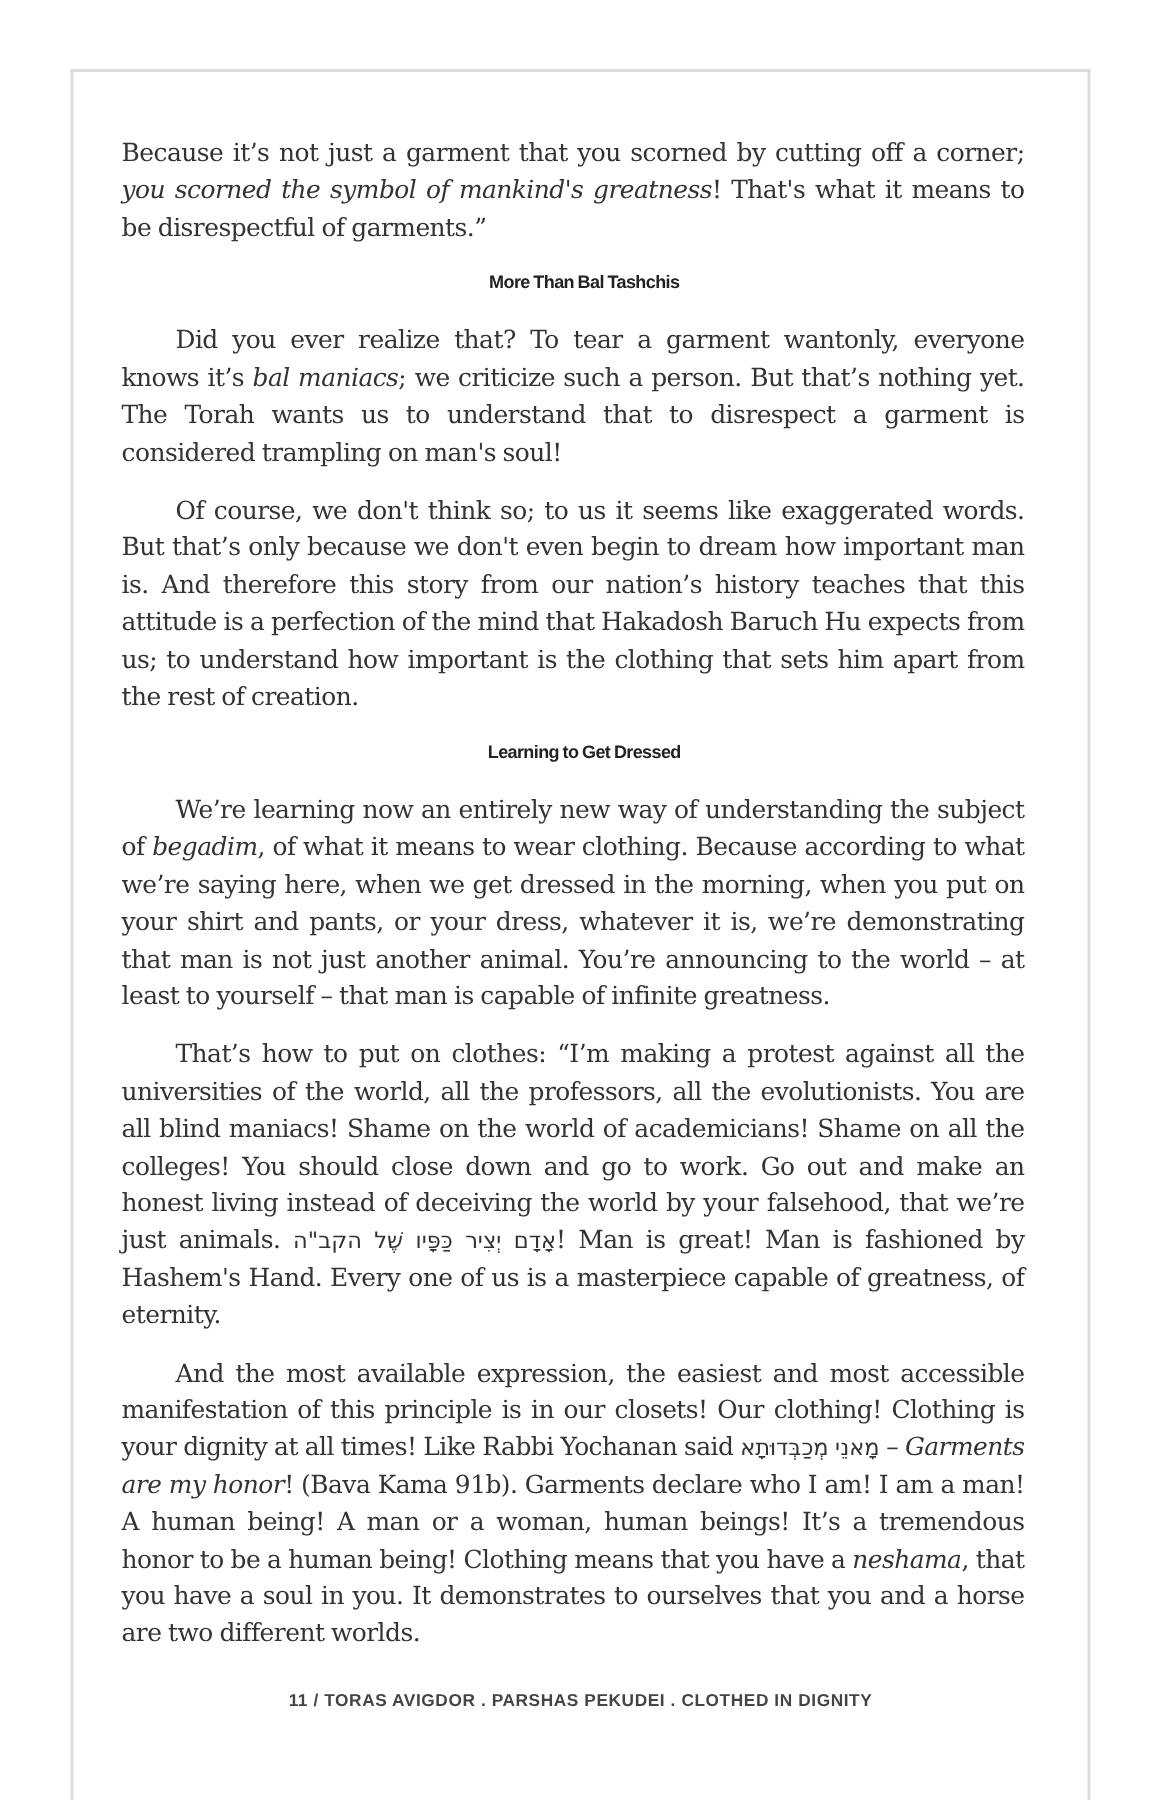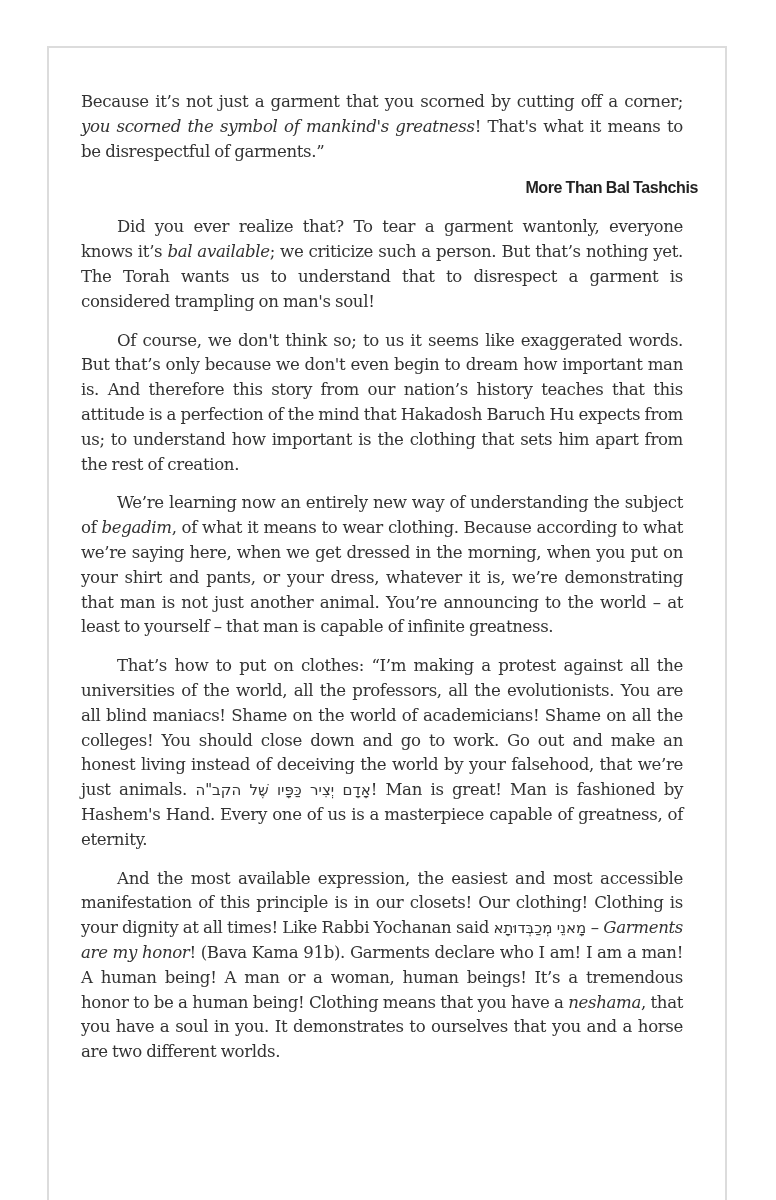--- a/index.html
+++ b/index.html
@@ -41,23 +41,23 @@
       text-align: justify;
       text-indent: 36px;
       hyphens: none;
     }
     .para.noindent {
       text-indent: 0;
     }
     .heading {
       font-family: "Liberation Sans", "DejaVu Sans", sans-serif;
       font-weight: bold;
-      font-size: 16px;
+      font-size: 12px;
       line-height: 20px;
-      text-align: right;
+      text-align: center;
       color: #222222;
       letter-spacing: -0.4px;
       margin: 2px 0 17px 0;
     }
     em {
       font-style: italic;
     }
     .hebrew {
       font-family: "DejaVu Sans", "Liberation Sans", sans-serif;
       font-size: 15px;
@@ -81,26 +81,28 @@
 </head>
 <body>
 
 <div class="page">
   <div class="content">
 
     <p class="para noindent"><span>Because it’s not just a garment that you scorned by cutting off a corner; </span><em>you scorned the symbol of mankind's greatness</em><span>! That's what it means to be disrespectful of garments.”</span></p>
 
     <div class="heading">More Than Bal Tashchis</div>
 
-    <p class="para"><span>Did you ever realize that? To tear a garment wantonly, everyone knows it’s </span><em>bal available</em><span>; we criticize such a person. But that’s nothing yet. The Torah wants us to understand that to disrespect a garment is considered trampling on man's soul!</span></p>
+    <p class="para"><span>Did you ever realize that? To tear a garment wantonly, everyone knows it’s </span><em>bal maniacs</em><span>; we criticize such a person. But that’s nothing yet. The Torah wants us to understand that to disrespect a garment is considered trampling on man's soul!</span></p>
 
     <p class="para">Of course, we don't think so; to us it seems like exaggerated words. But that’s only because we don't even begin to dream how important man is. And therefore this story from our nation’s history teaches that this attitude is a perfection of the mind that Hakadosh Baruch Hu expects from us; to understand how important is the clothing that sets him apart from the rest of creation.</p>
 
+    <div class="heading">Learning to Get Dressed</div>
 
     <p class="para"><span>We’re learning now an entirely new way of understanding the subject of </span><em>begadim</em><span>, of what it means to wear clothing. Because according to what we’re saying here, when we get dressed in the morning, when you put on your shirt and pants, or your dress, whatever it is, we’re demonstrating that man is not just another animal. You’re announcing to the world – at least to yourself – that man is capable of infinite greatness.</span></p>
 
     <p class="para"><span>That’s how to put on clothes: “I’m making a protest against all the universities of the world, all the professors, all the evolutionists. You are all blind maniacs! Shame on the world of academicians! Shame on all the colleges! You should close down and go to work. Go out and make an honest living instead of deceiving the world by your falsehood, that we’re just animals. </span><span class="hebrew" dir="rtl">אָדָם יְצִיר כַּפָּיו שֶׁל הקב"ה</span><span>! Man is great! Man is fashioned by Hashem's Hand. Every one of us is a masterpiece capable of greatness, of eternity.</span></p>
 
     <p class="para"><span>And the most available expression, the easiest and most accessible manifestation of this principle is in our closets! Our clothing! Clothing is your dignity at all times! Like Rabbi Yochanan said </span><span class="hebrew" dir="rtl">מָאנֵי מְכַבְּדוּתָא</span><span> – </span><em>Garments are my honor</em><span>! (Bava Kama 91b). Garments declare who I am! I am a man! A human being! A man or a woman, human beings! It’s a tremendous honor to be a human being! Clothing means that you have a </span><em>neshama</em><span>, that you have a soul in you. It demonstrates to ourselves that you and a horse are two different worlds.</span></p>
 
   </div>
 
+  <div class="footer">11 / TORAS AVIGDOR . PARSHAS PEKUDEI . CLOTHED IN DIGNITY</div>
 </div>
 
 </body></html>

